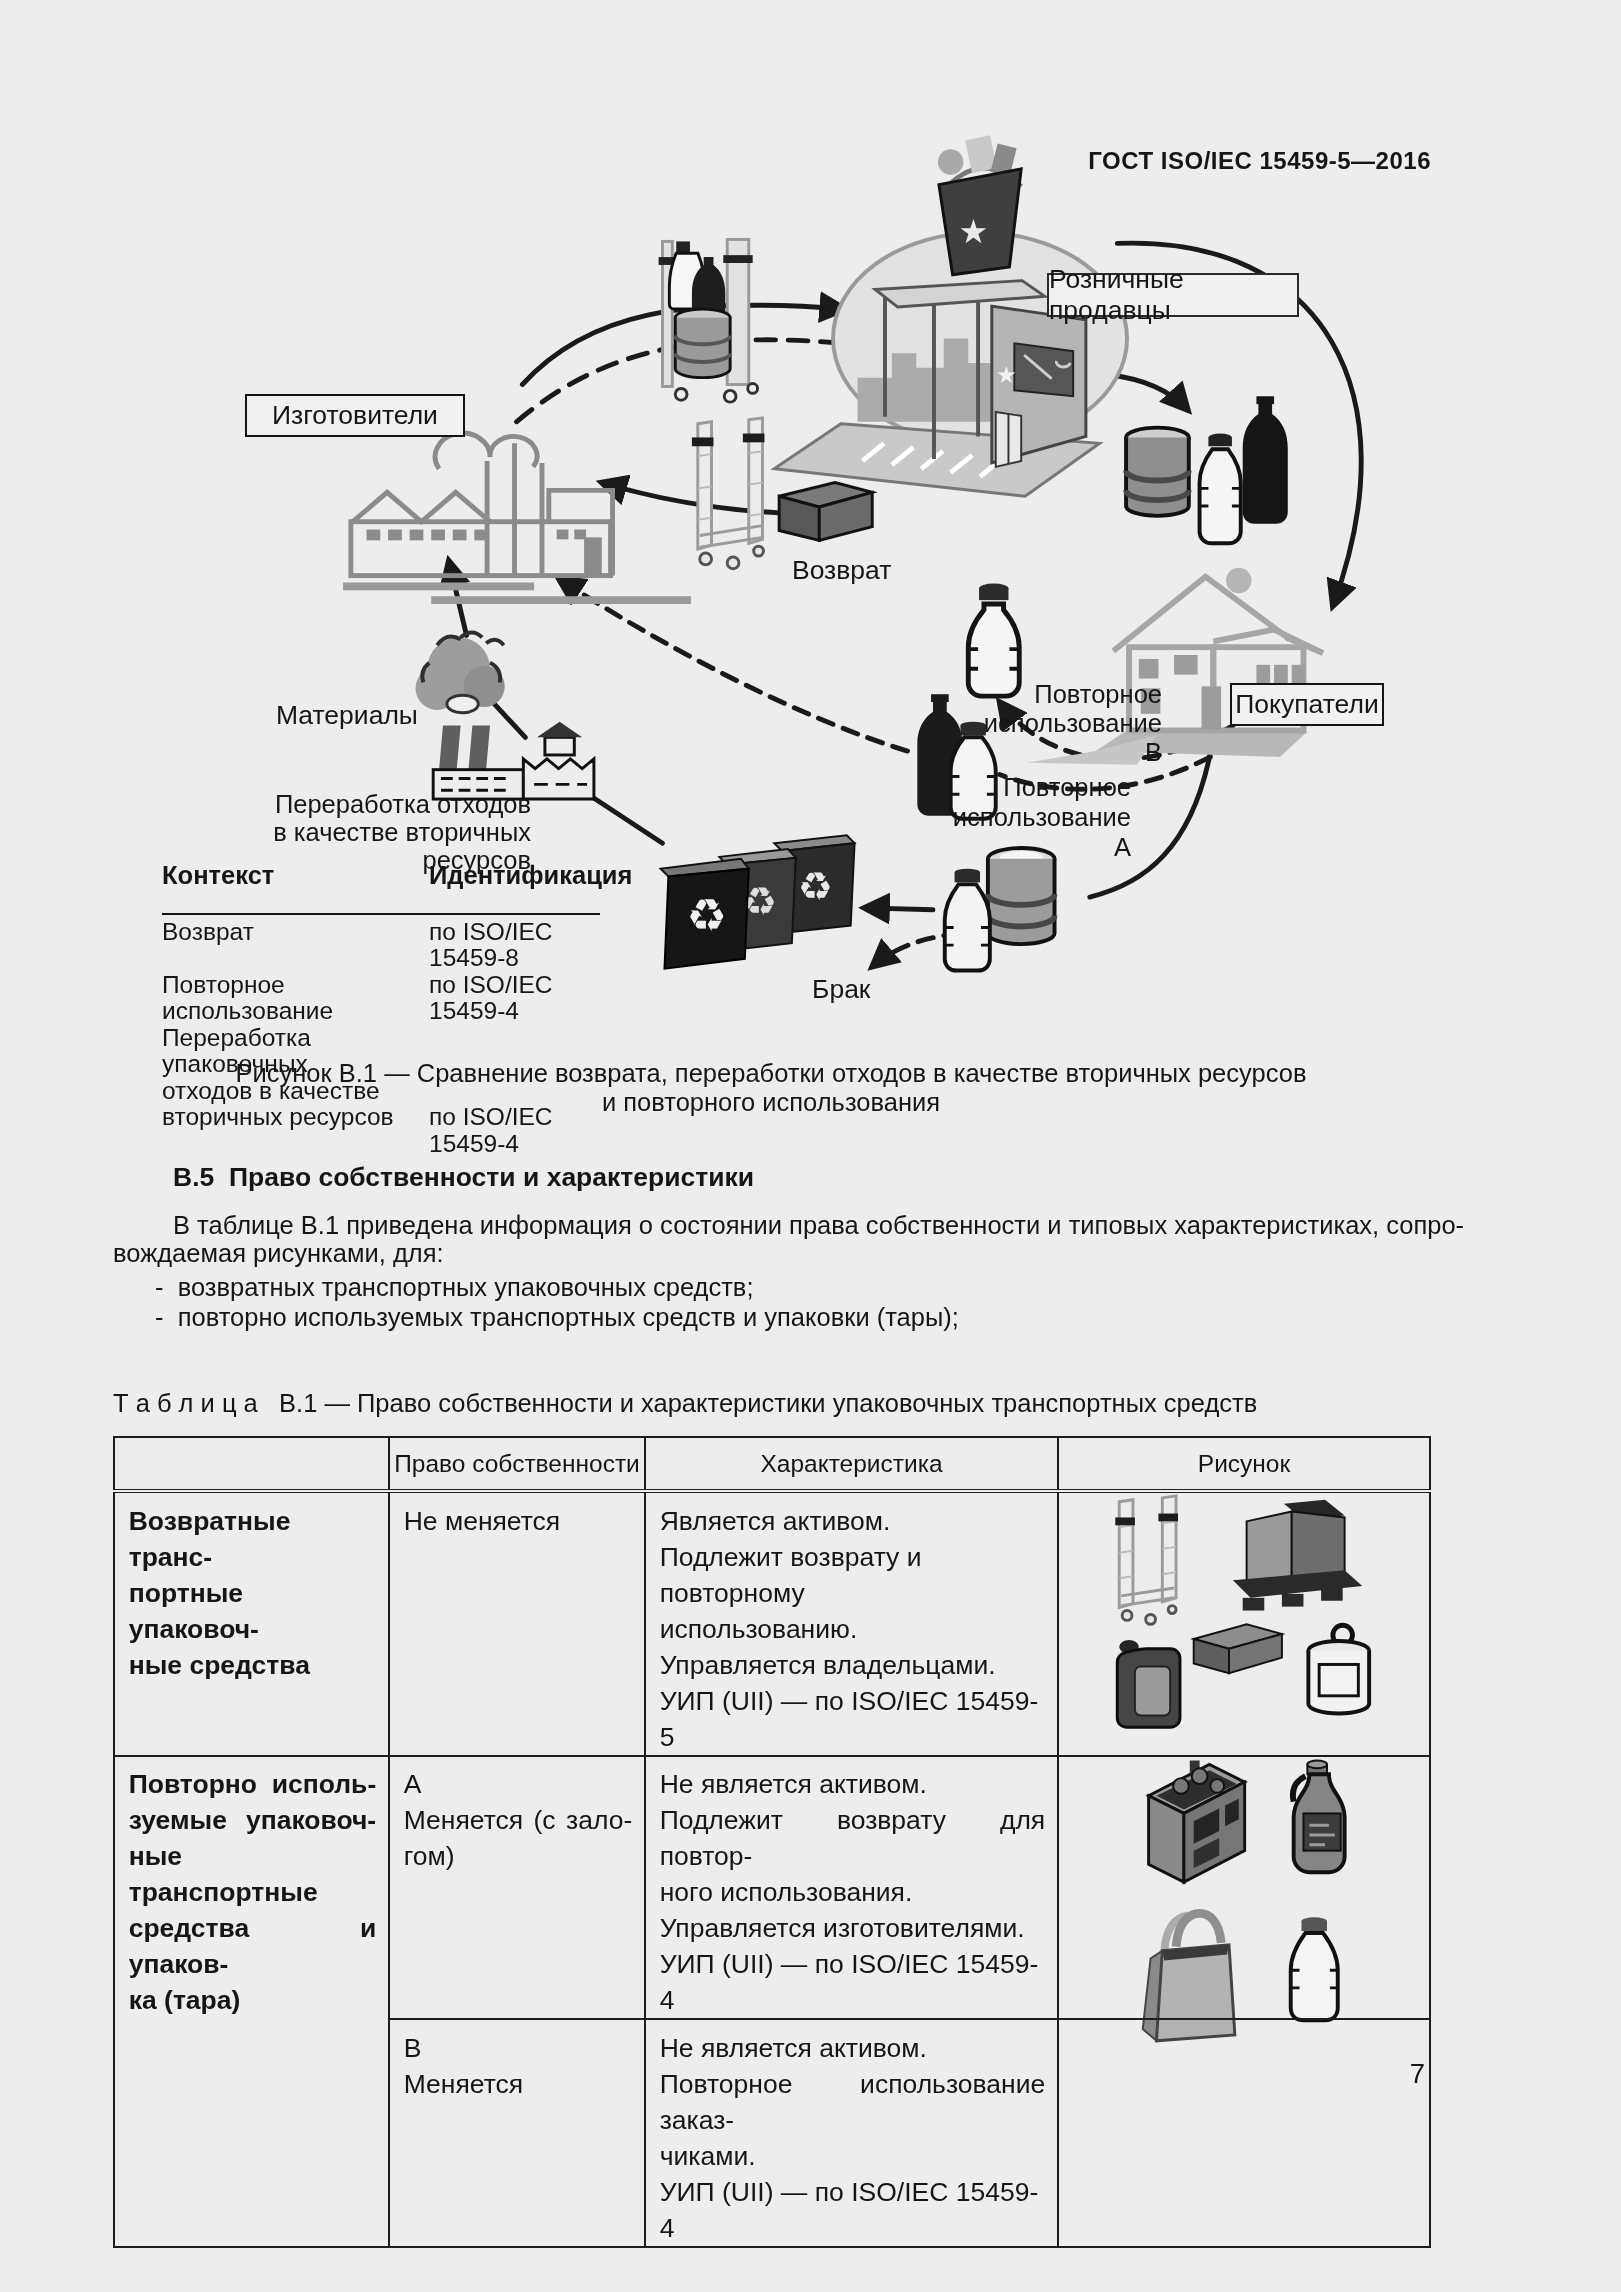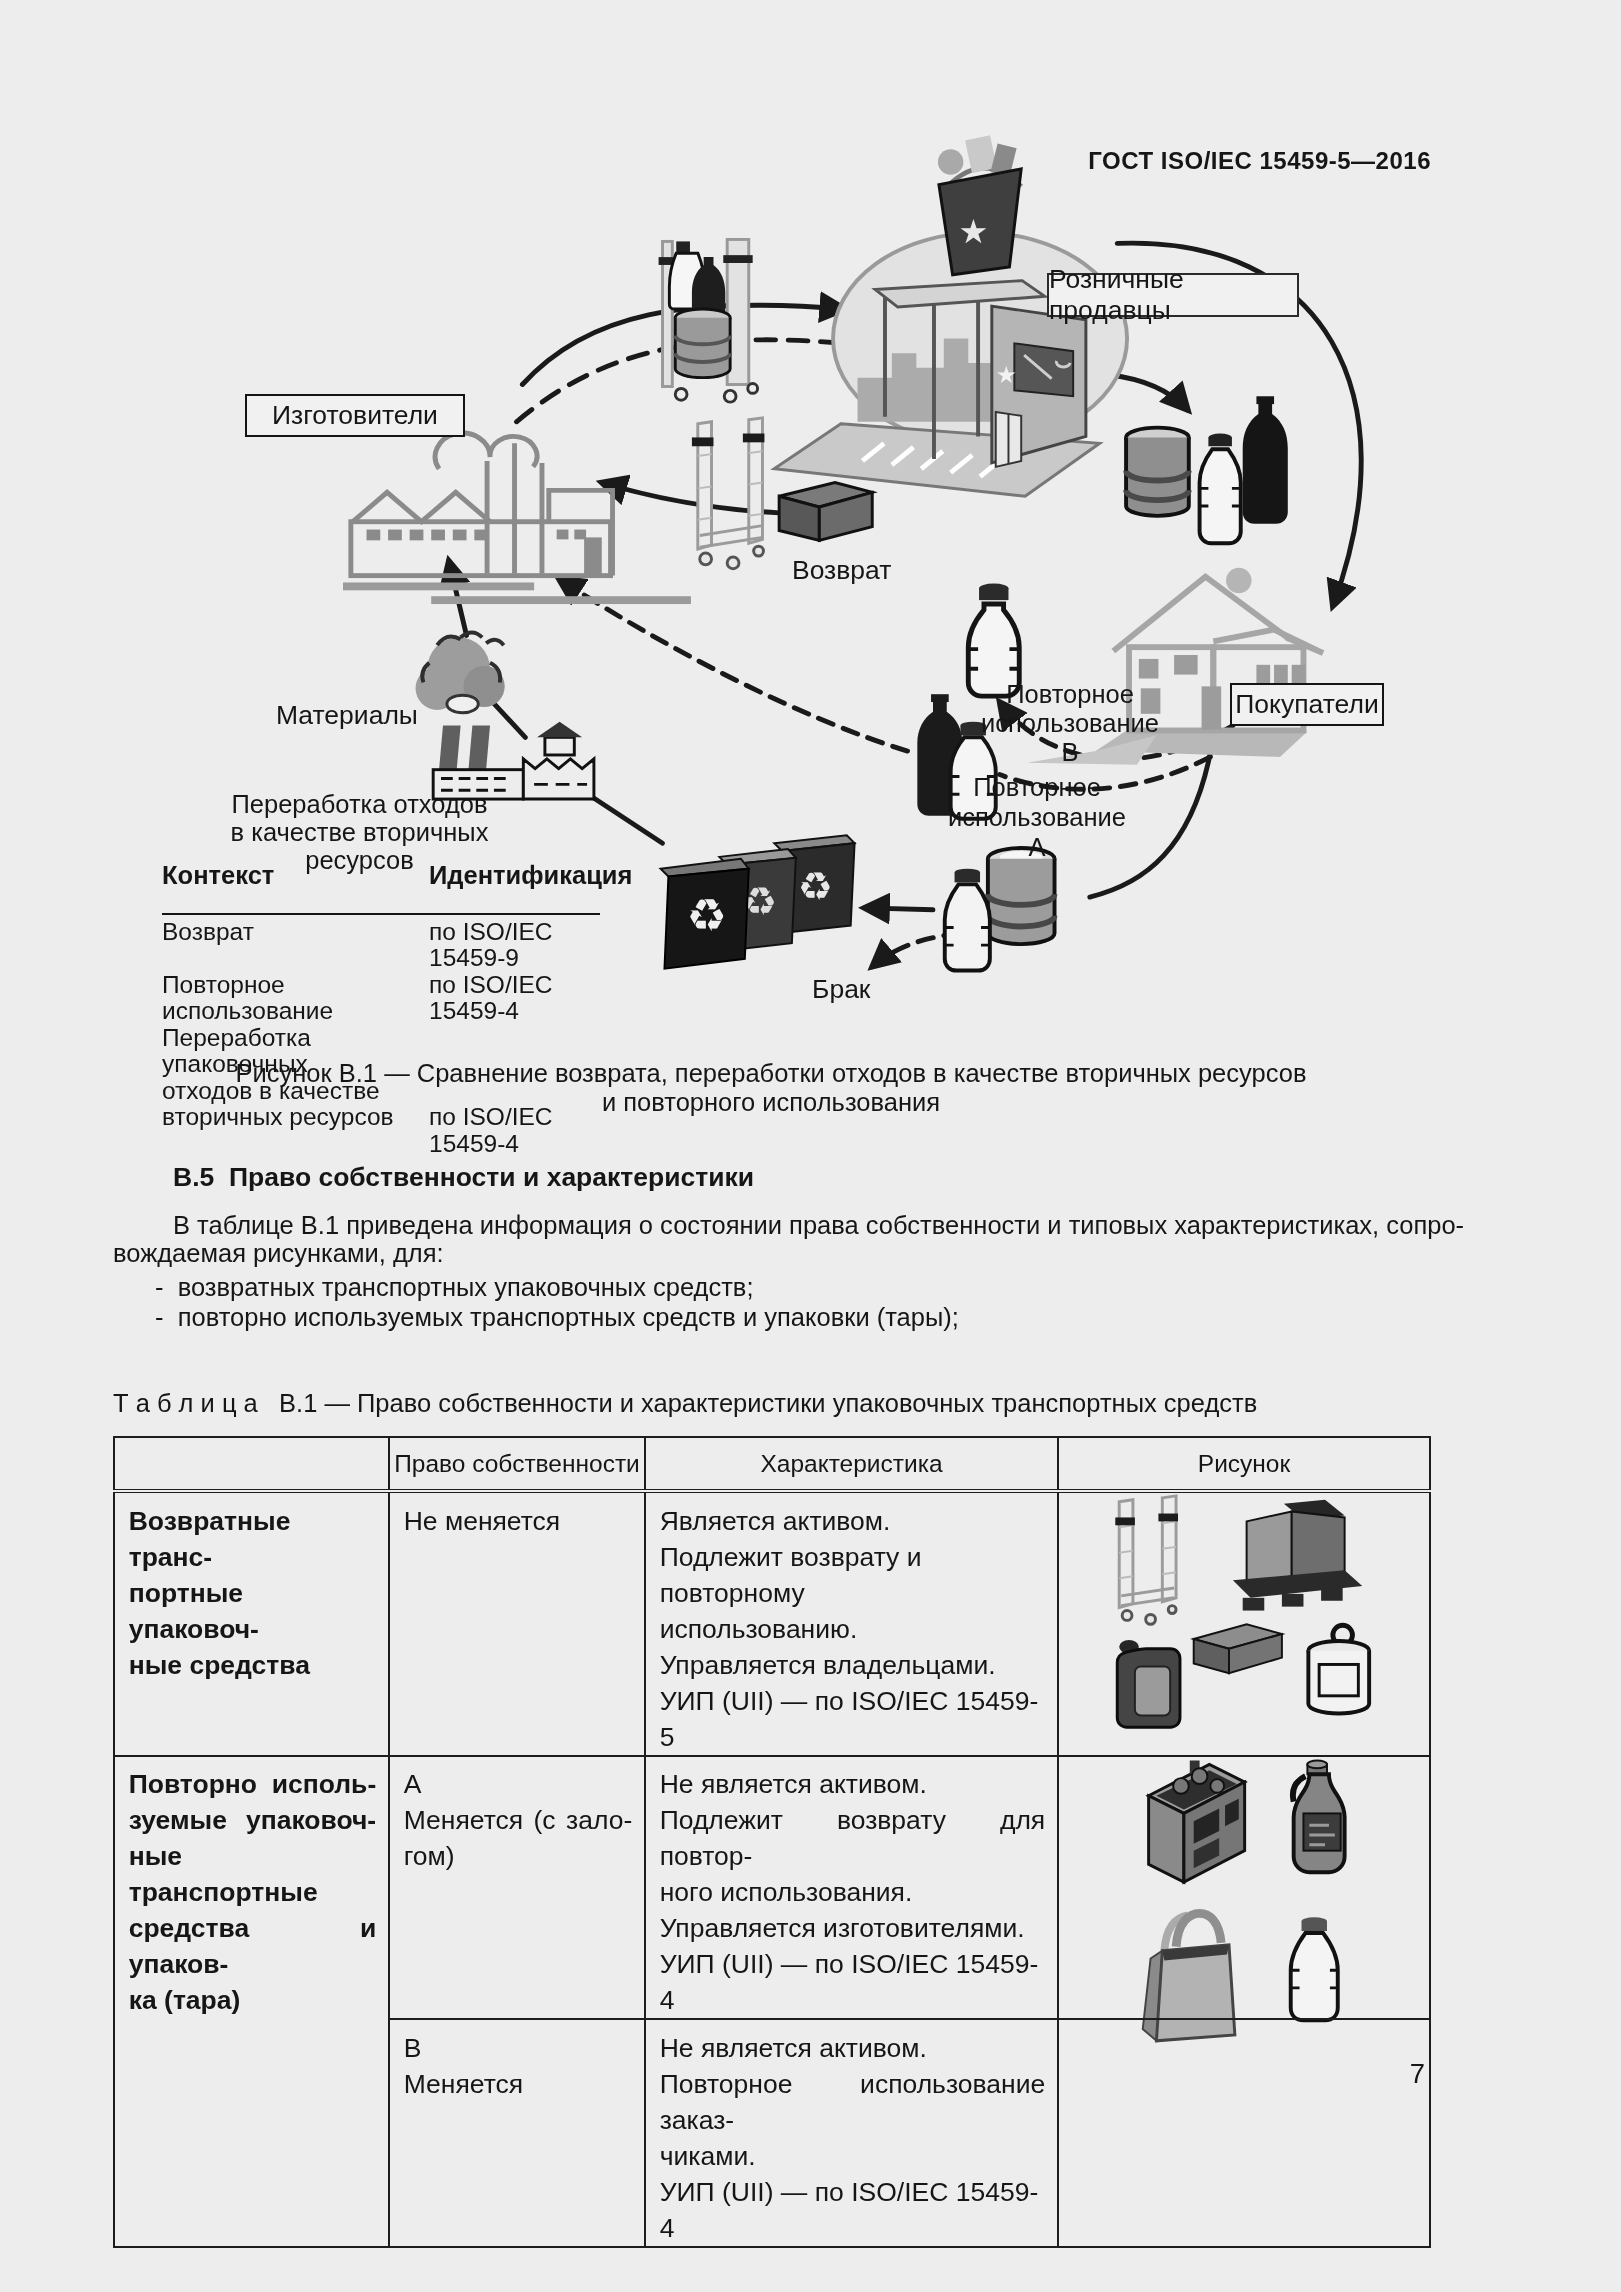--- a/index.html
+++ b/index.html
@@ -6,21 +6,21 @@
   .page{position:relative;width:1621px;height:2293px;background:#ededed;
         font-family:"Liberation Sans",sans-serif;color:#161616;overflow:hidden;}
   .abs{position:absolute;}
   svg{position:absolute;left:0;top:0;z-index:1;}
   .ui{z-index:2;}
   .hdr-title{font-weight:bold;font-size:24px;letter-spacing:0.5px;}
   .fig-box{border:2.9px solid #141414;background:#f1f1f1;display:flex;align-items:center;
            justify-content:center;font-size:26.5px;box-sizing:border-box;z-index:2;}
   .fig-box.thin{border-width:2px;border-color:#2b2b2b;}
   .lbl{font-size:25.5px;z-index:2;white-space:nowrap;}
-  .lbl.center{text-align:center;white-space:normal;}
+  .lbl.center{text-align:right;white-space:normal;}
   .ctx{z-index:2;font-size:24.5px;}
   .ctx-head{display:grid;grid-template-columns:267px auto;font-weight:bold;font-size:25.5px;
             border-bottom:2.9px solid #141414;padding-bottom:23px;}
   .ctx-row{display:grid;grid-template-columns:267px auto;line-height:26.5px;}
   .caption{text-align:center;font-size:25.5px;line-height:29px;z-index:2;}
   .h-b5{font-weight:bold;font-size:26.5px;z-index:2;}
   .para{font-size:25.5px;z-index:2;white-space:nowrap;}
   .tbl-cap{font-size:25.5px;z-index:2;}
   #t1{position:absolute;left:113px;top:1436px;width:1316px;border-collapse:collapse;
       table-layout:fixed;z-index:2;border:2.9px solid #1d1d1d;}
@@ -328,21 +328,21 @@
   <div class="abs lbl" style="left:812px;top:974px;font-size:26.5px;">Брак</div>
 
   <div class="abs ctx" style="left:162px;top:861px;width:438px;">
     <div class="ctx-head">
       <span>Контекст</span>
       <span>Идентификация</span>
     </div>
     <div style="padding-top:3.9px;">
       <div class="ctx-row">
         <span>Возврат</span>
-        <span>по ISO/IEC 15459-9</span>
+        <span>по ISO/IEC 15459-8</span>
       </div>
       <div class="ctx-row">
         <span>Повторное использование</span>
         <span>по ISO/IEC 15459-4</span>
       </div>
       <div class="ctx-row">
         <span>Переработка упаковочных</span>
         <span></span>
       </div>
       <div class="ctx-row">

